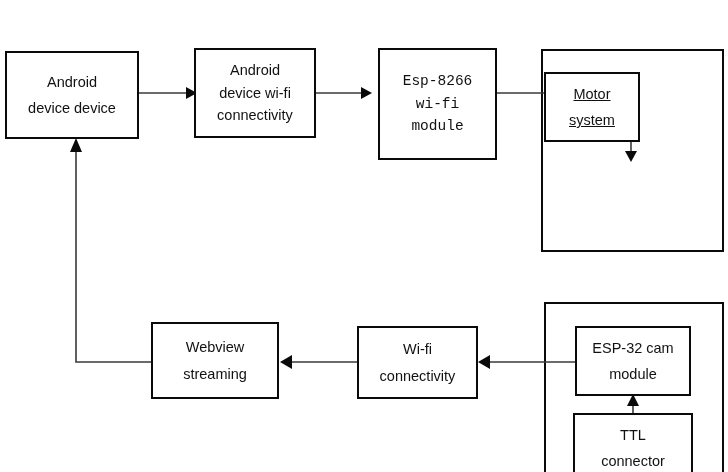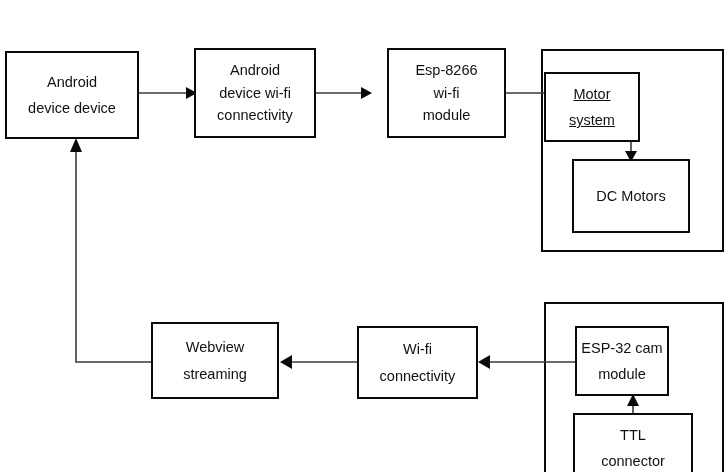--- a/index.html
+++ b/index.html
@@ -116,46 +116,43 @@
     <span class="ln">Android</span>
     <span class="ln">device device</span>
   </div>
 
   <div class="node three" id="node-1" style="left: 194px; top: 7px; width: 122px; height: 90px;">
     <span class="ln">Android</span>
     <span class="ln">device wi-fi</span>
     <span class="ln">connectivity</span>
   </div>
 
-  <div class="node three" id="node-2" style="left: 387px; top: 7px; width: 119px; height: 90px;">
+  <div class="node three" id="node-2" style="left: 378px; top: 7px; width: 119px; height: 112px; font-family: Liberation Mono, monospace;">
     <span class="ln">Esp-8266</span>
     <span class="ln">wi-fi</span>
     <span class="ln">module</span>
   </div>
 
   <div class="node two" id="node-3" style="left: 544px; top: 31px; width: 96px; height: 70px; text-decoration: underline;">
     <span class="ln">Motor</span>
     <span class="ln">system</span>
   </div>
 
-  <div class="node one" id="node-4" style="left: 572px; top: 118px; width: 118px; height: 74px;">
-    <span class="ln">DC Motors</span>
-  </div>
 
   <div class="node two" id="node-5" style="left: 151px; top: 281px; width: 128px; height: 77px;">
     <span class="ln">Webview</span>
     <span class="ln">streaming</span>
   </div>
 
   <div class="node two" id="node-6" style="left: 357px; top: 285px; width: 121px; height: 73px;">
     <span class="ln">Wi-fi</span>
     <span class="ln">connectivity</span>
   </div>
 
-  <div class="node two" id="node-7" style="left: 575px; top: 285px; width: 94px; height: 70px;">
+  <div class="node two" id="node-7" style="left: 575px; top: 285px; width: 116px; height: 70px;">
     <span class="ln">ESP-32 cam</span>
     <span class="ln">module</span>
   </div>
 
   <div class="node two" id="node-8" style="left: 573px; top: 372px; width: 120px; height: 70px;">
     <span class="ln">TTL</span>
     <span class="ln">connector</span>
   </div>
 
 </div>

